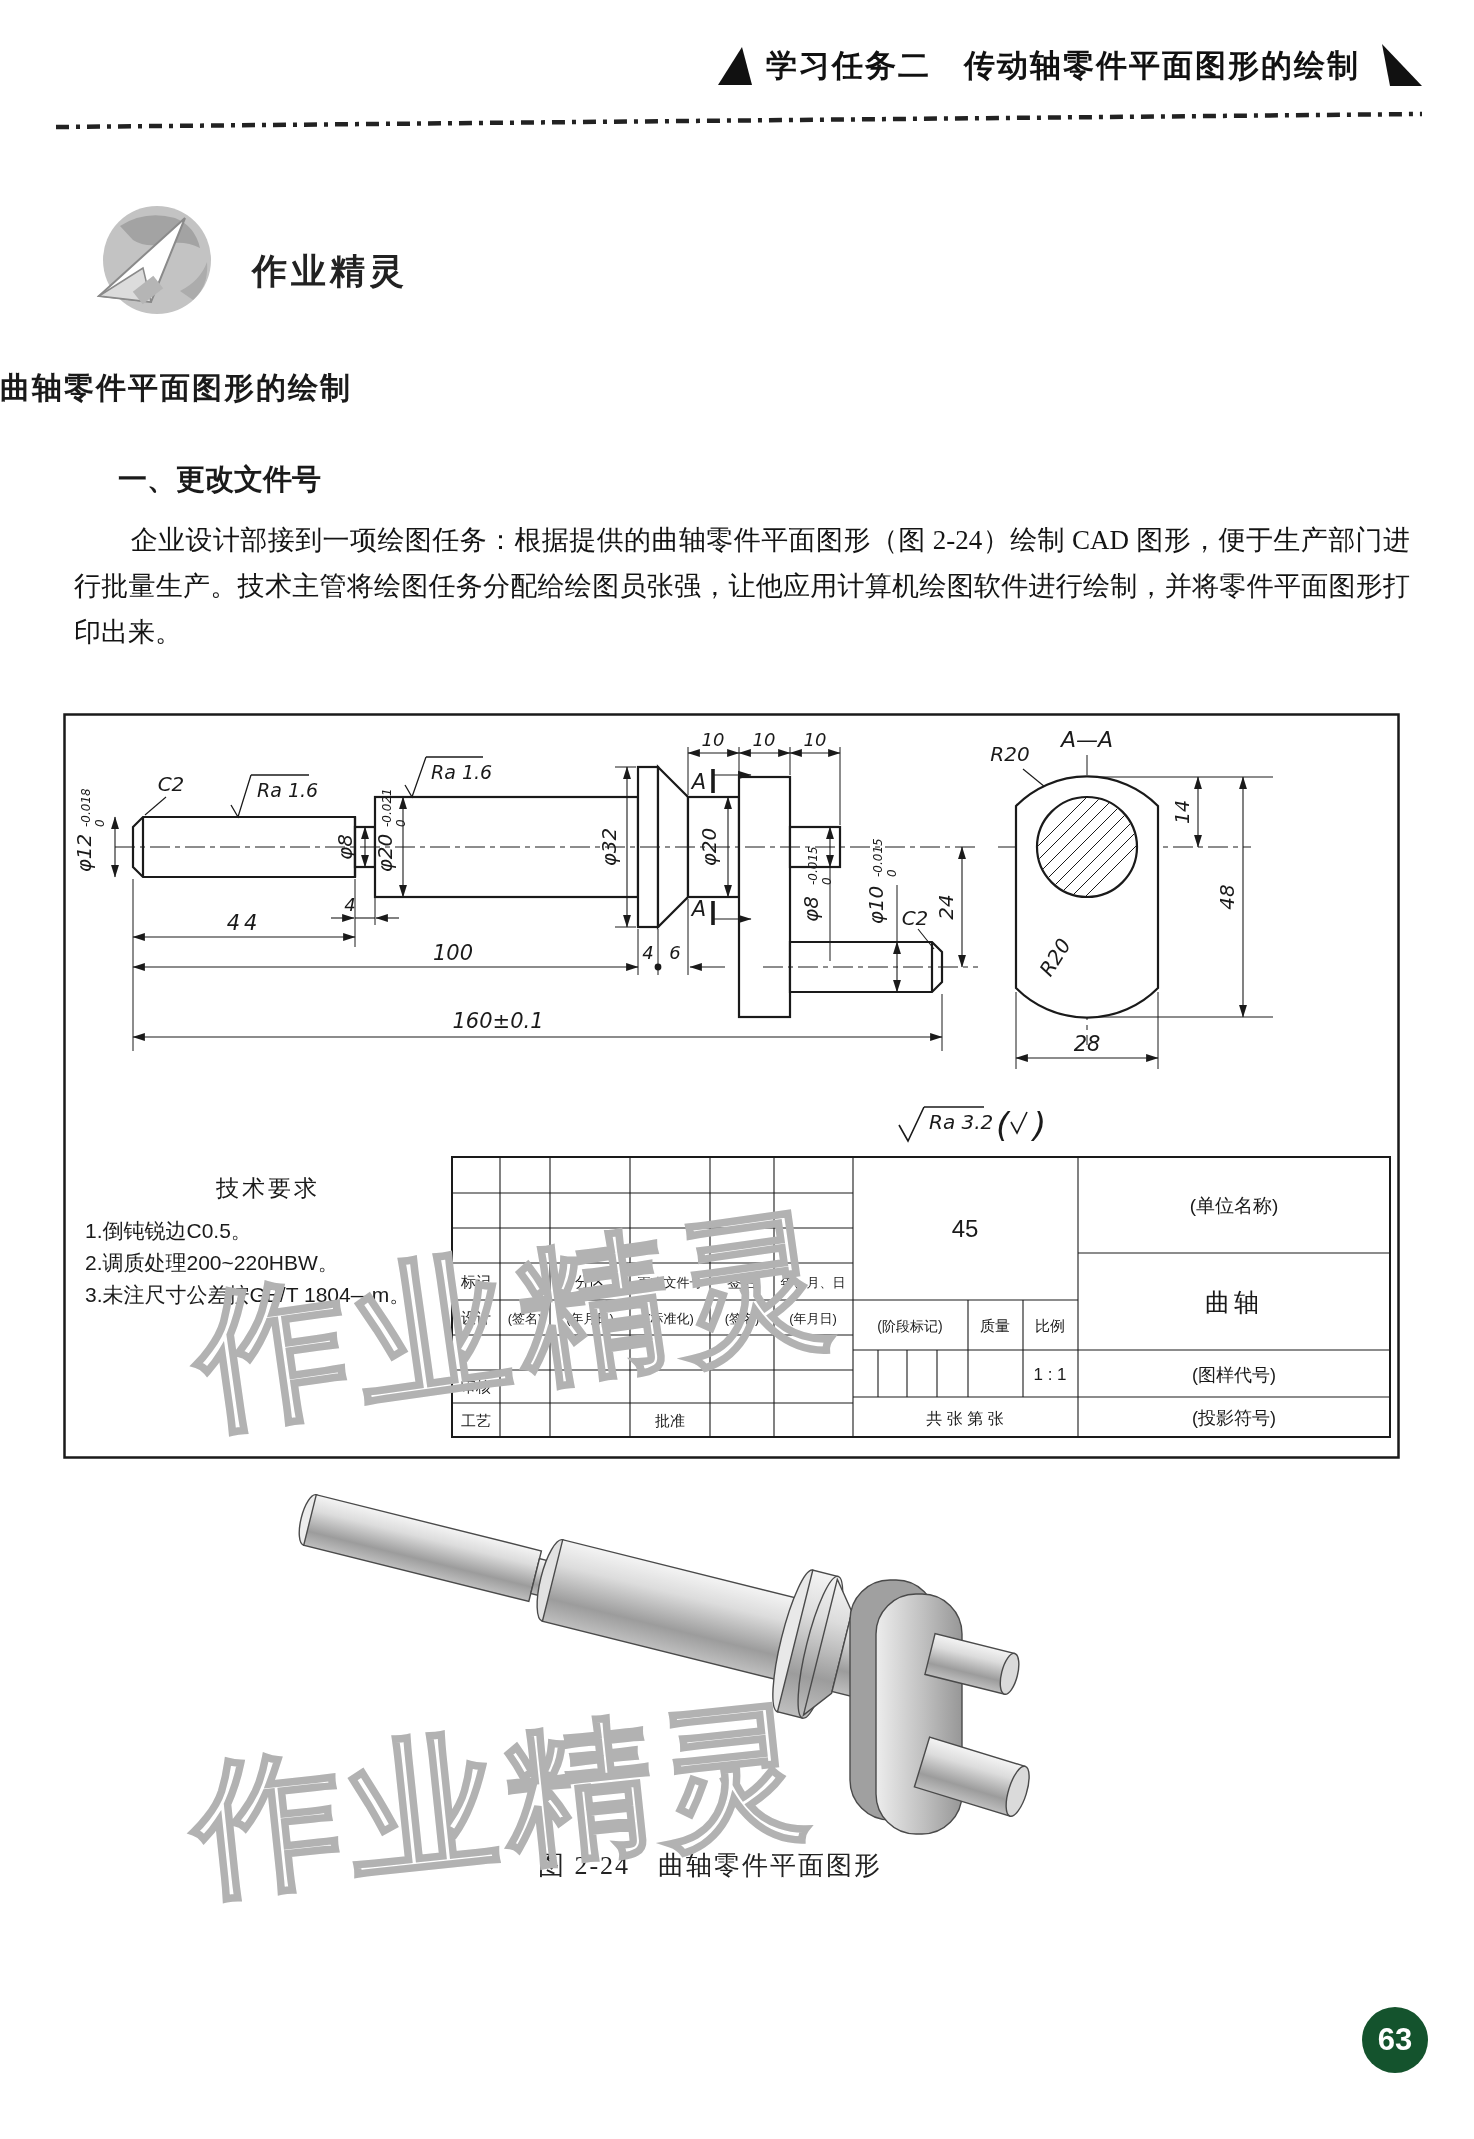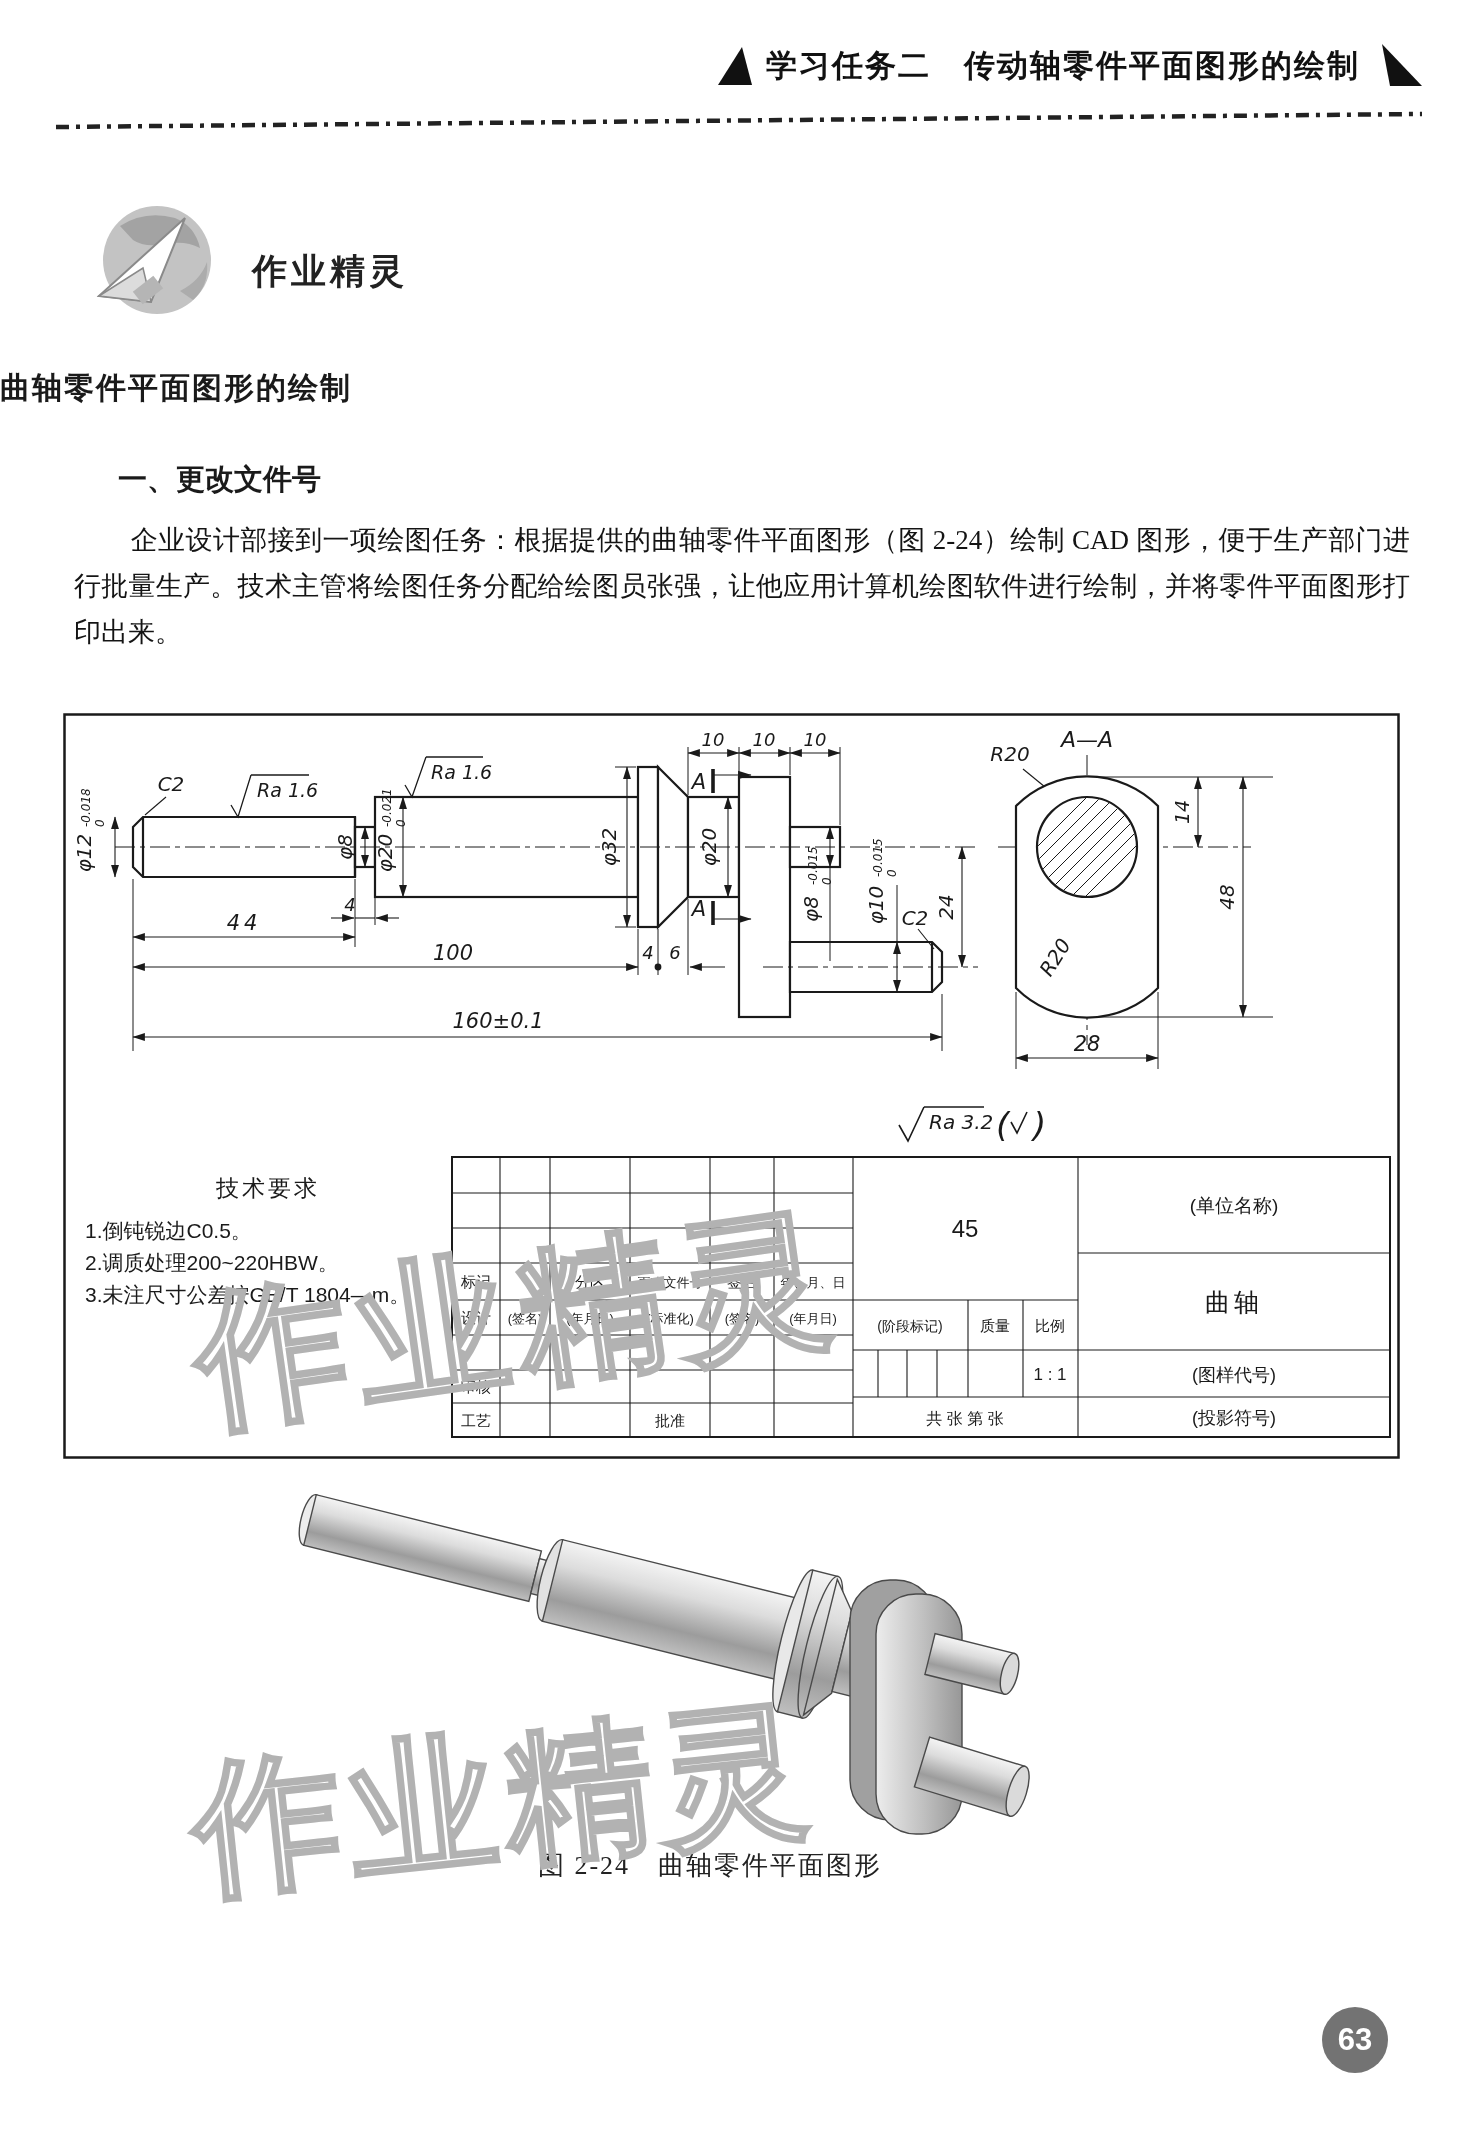--- a/index.html
+++ b/index.html
@@ -14,22 +14,22 @@
   
   #atitle{position:absolute;left:0;top:368px;width:100%;text-align:left;font-family:"Liberation Serif",serif;
           font-weight:bold;font-size:30px;letter-spacing:2px;}
   #aheading{position:absolute;left:118px;top:460px;font-family:"Liberation Serif",serif;font-weight:bold;font-size:29px;}
   #apara{position:absolute;left:74px;top:517px;width:1336px;font-family:"Liberation Serif",serif;font-size:27px;
          line-height:46px;text-align:justify;text-indent:2.1em;color:#141414;}
   
   #caption{position:absolute;left:380px;top:1848px;width:660px;text-align:center;
            font-family:"Liberation Serif",serif;font-size:26px;letter-spacing:2px;color:#222;}
   
-  #pgnum{position:absolute;left:1322px;top:2007px;width:66px;height:66px;border-radius:50%;
-         background:#737373;color:#fff;font-weight:bold;font-size:31px;display:flex;
+  #pgnum{position:absolute;left:1362px;top:2007px;width:66px;height:66px;border-radius:50%;
+         background:#14532d;color:#fff;font-weight:bold;font-size:31px;display:flex;
          align-items:center;justify-content:center;font-family:"Liberation Sans",sans-serif;}
   
   text{fill:#1a1a1a;}
   .dim{font-family:"DejaVu Sans",sans-serif;font-style:italic;}
   .cn{font-family:"Liberation Sans",sans-serif;}
   .wmtext{font-family:"Liberation Sans",sans-serif;font-weight:bold;fill:none;stroke:#b2b2b2;stroke-width:2.8px;}
   svg{display:block;}
 </style>
 </head>
 <body>

